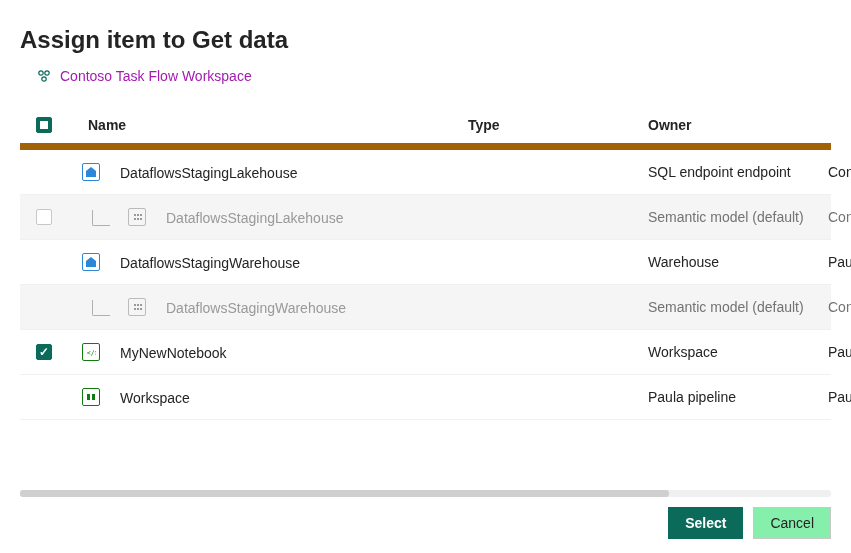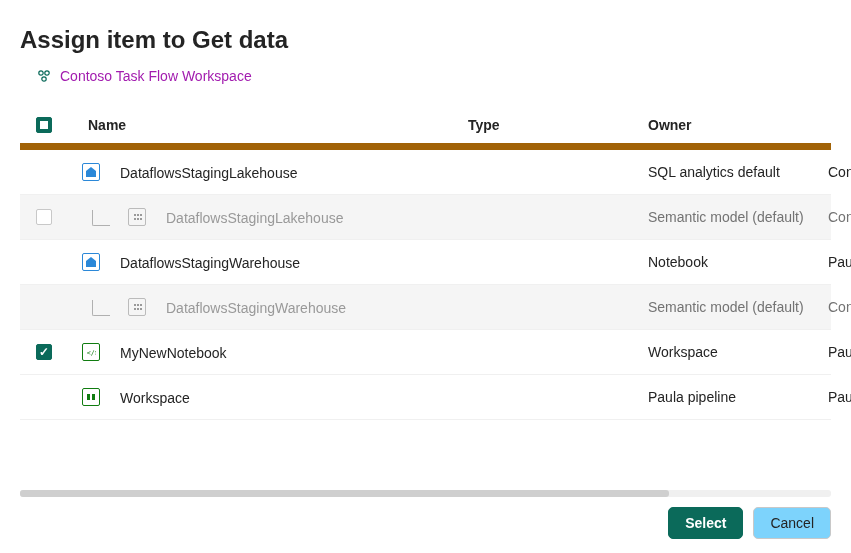--- a/index.html
+++ b/index.html
@@ -161,32 +161,32 @@
   .footer {
     position: absolute;
     right: 20px;
     bottom: 14px;
     display: flex;
     gap: 10px;
   }
   .btn {
     padding: 7px 16px;
     font-size: 14px;
-    border-radius: 5px;
+    border-radius: 0;
     cursor: pointer;
     font-family: inherit;
   }
   .btn-primary {
     background: #0b6a5a;
     border: 1px solid #0b6a5a;
     color: #fff;
     font-weight: 600;
   }
   .btn-secondary {
-    background: #7dd3fc;
+    background: #86efac;
     border: 1px solid #c8c8c8;
     color: #242424;
   }
 </style>
 </head>
 <body>
 
 <div class="dialog">
   <div class="title">Assign item to Get data</div>
 
@@ -215,21 +215,21 @@
       <div class="col-check"></div>
       <div class="name-cell">
         <span class="item-icon icon-lakehouse">
           <svg width="10" height="10" viewBox="0 0 10 10">
               <path d="M5 0 L10 4 L10 10 L0 10 L0 4 Z"></path>
             </svg>
         </span>
         <span class="name-text">DataflowsStagingLakehouse</span>
       </div>
       <div class="cell-task"></div>
-      <div class="cell-type">SQL analytics default</div>
+      <div class="cell-type">SQL endpoint endpoint</div>
       <div class="cell-owner">Contoso</div>
     </div>
 
     <div class="row child">
       <div class="col-check">
         <span class="checkbox empty"></span>
       </div>
       <div class="name-cell indent">
         <span class="elbow"></span>
         <span class="item-icon icon-semantic">
@@ -253,21 +253,21 @@
       <div class="col-check"></div>
       <div class="name-cell">
         <span class="item-icon icon-warehouse">
           <svg width="10" height="10" viewBox="0 0 10 10">
               <path d="M5 0 L10 4 L10 10 L0 10 L0 4 Z"></path>
             </svg>
         </span>
         <span class="name-text">DataflowsStagingWarehouse</span>
       </div>
       <div class="cell-task"></div>
-      <div class="cell-type">Notebook</div>
+      <div class="cell-type">Warehouse</div>
       <div class="cell-owner">Paula</div>
     </div>
 
     <div class="row child">
       <div class="col-check"></div>
       <div class="name-cell indent">
         <span class="elbow"></span>
         <span class="item-icon icon-semantic">
           <span class="dots" style="display:grid;grid-template-columns:repeat(3,2px);gap:1px;">
               <span></span>

